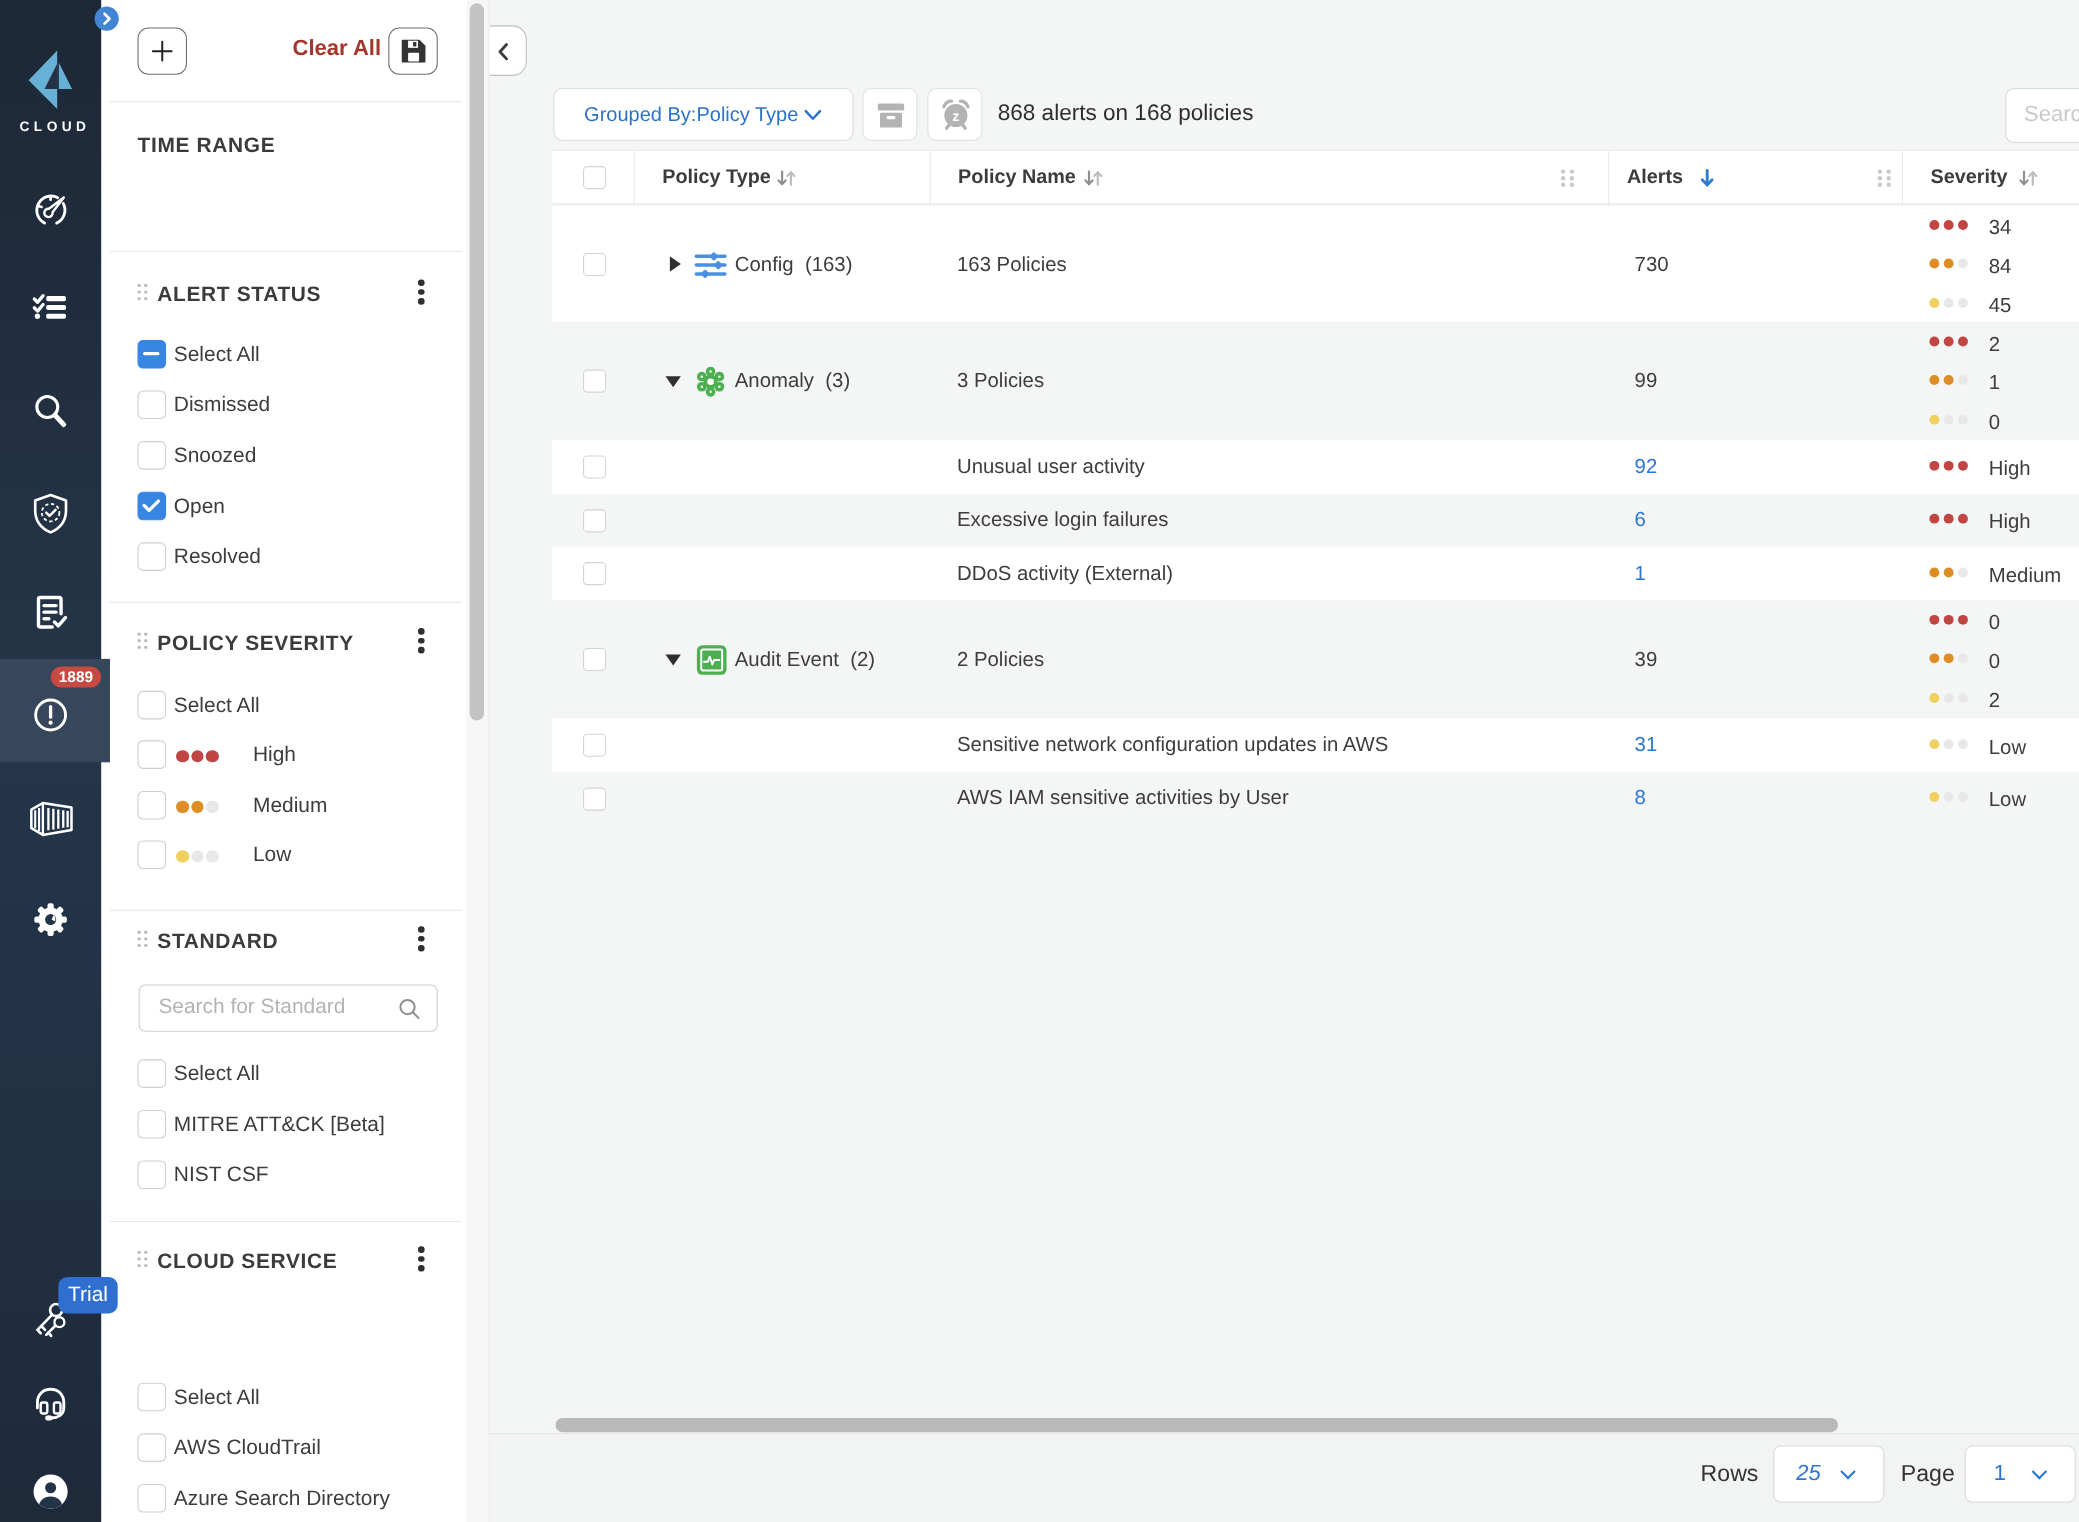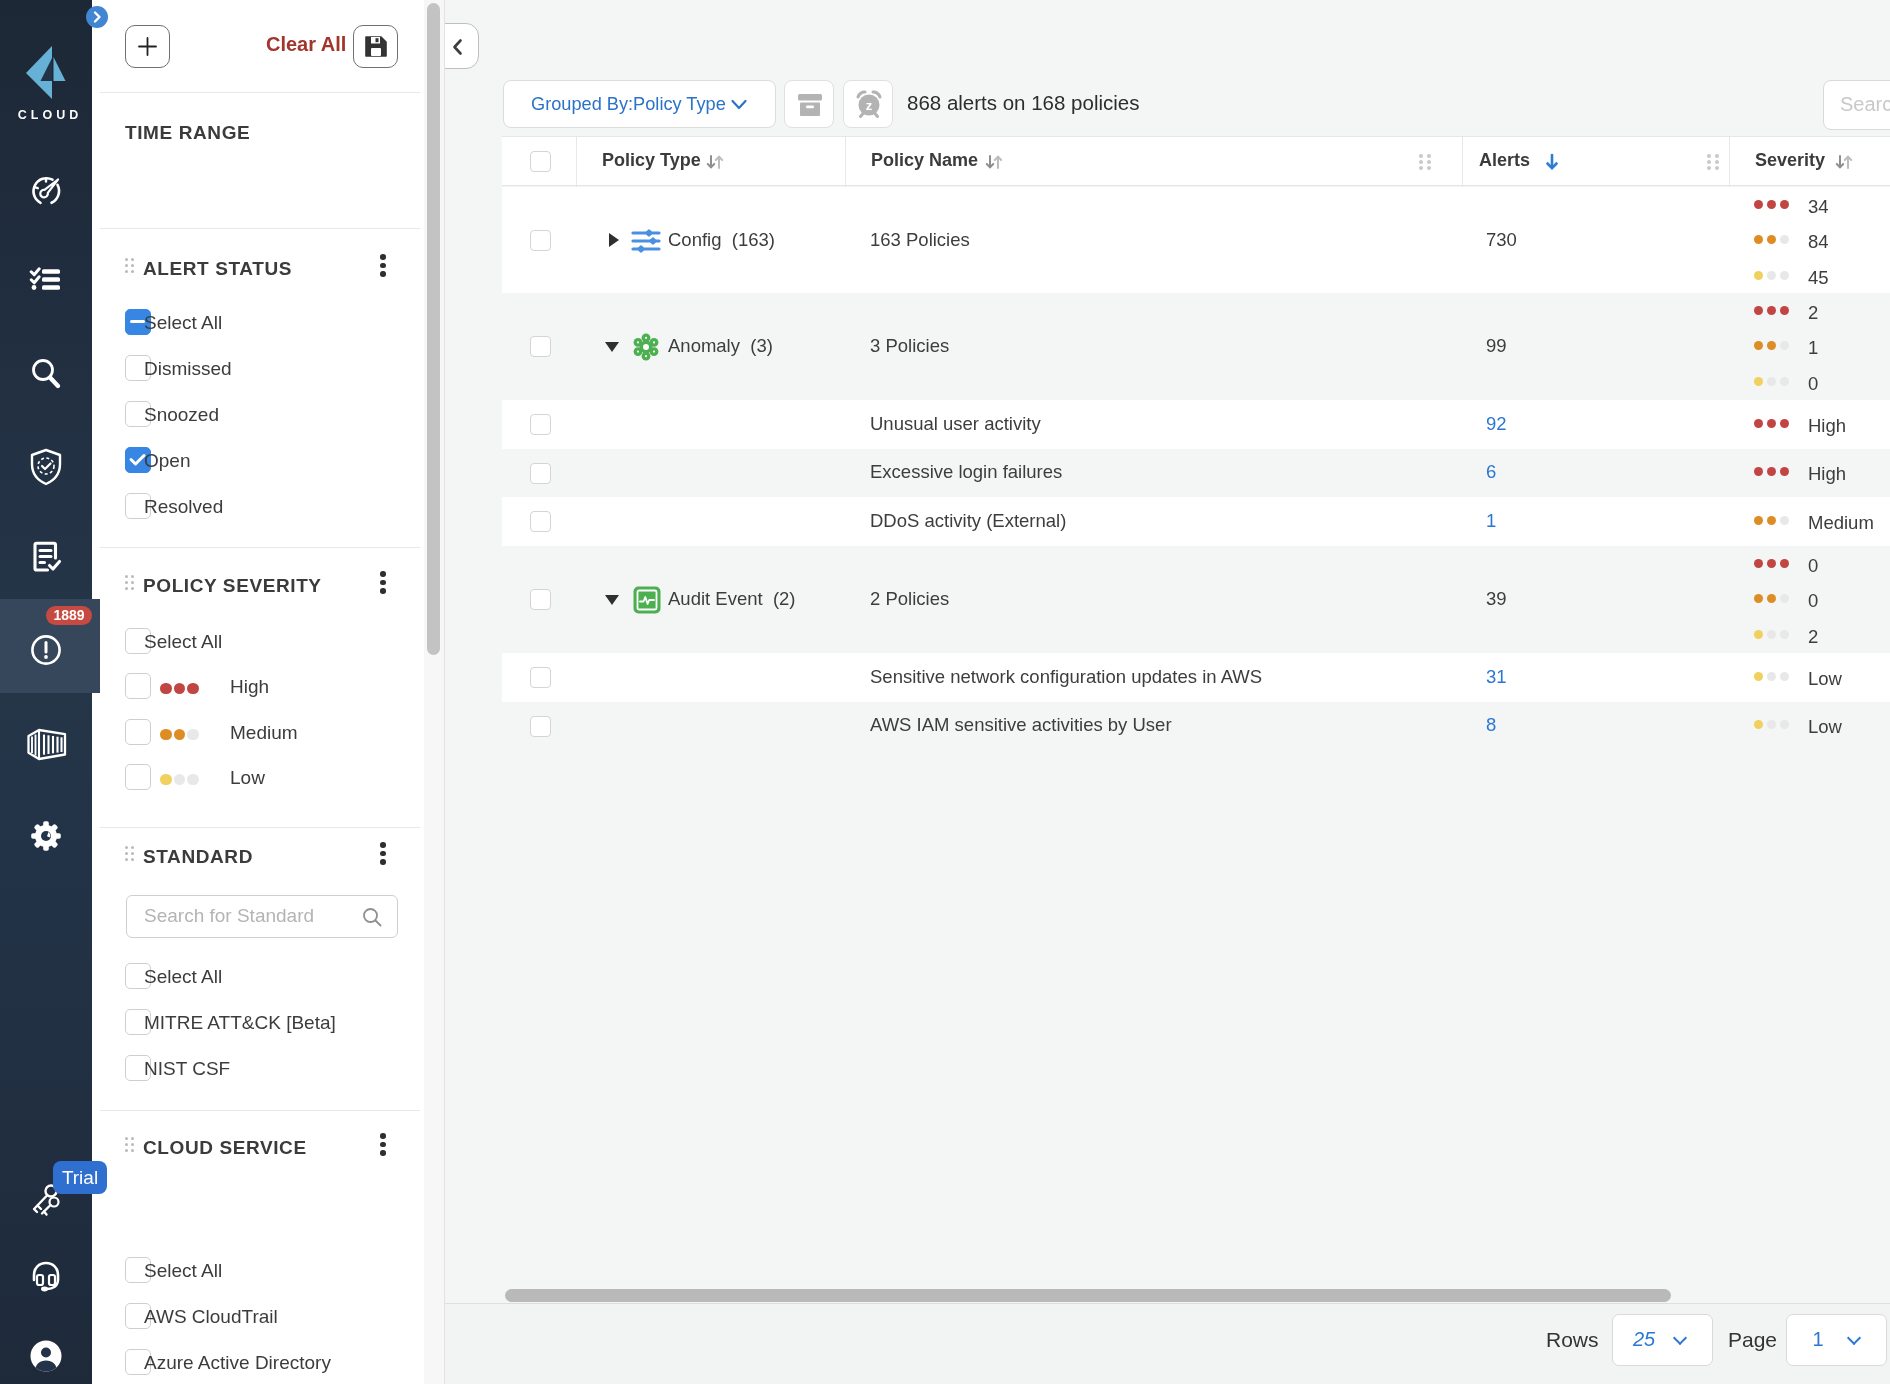--- a/index.html
+++ b/index.html
@@ -19,21 +19,21 @@
 #pscroll{position:absolute;left:327px;top:3px;width:13px;height:652px;border-radius:7px;background:#c3c3c3;}
 .pbtn{position:absolute;background:#fff;border:1.2px solid #707070;border-radius:10px;}
 #clearall{position:absolute;left:166px;top:33px;font-size:20px;color:#a2352c;font-weight:700;}
 .seclabel{position:absolute;font-size:19px;font-weight:700;color:#3b3b3b;letter-spacing:0.6px;}
 .kebab{position:absolute;left:280px;width:6px;}
 .kebab i{display:block;width:5.5px;height:5.5px;border-radius:50%;background:#2f2f2f;margin-bottom:3px;}
 .dragdots{position:absolute;left:24px;width:13px;height:17px;line-height:0;font-size:0;}
 .dragdots i{display:inline-block;width:3.4px;height:3.4px;border-radius:50%;background:#b9b9b9;margin:0 1.1px 2.4px 1.1px;}
 .fcb{position:absolute;left:25px;width:26px;height:26px;border:1.5px solid #cfcfcf;border-radius:5px;background:#fff;}
 .fcb.blue{background:#3786e3;border-color:#3786e3;}
-.flabel{position:absolute;left:44px;font-size:19px;color:#3c3c3c;}
+.flabel{position:absolute;left:58px;font-size:19px;color:#3c3c3c;}
 .searchbox{position:absolute;left:26px;width:272px;height:43px;border:1px solid #cfcfcf;border-radius:6px;background:#fff;}
 .searchbox span{position:absolute;left:17px;top:9px;font-size:19px;color:#b4b4b4;}
 .searchbox svg{position:absolute;right:14px;top:10px;}
 .fdot{display:inline-block;width:11.5px;height:11.5px;border-radius:50%;margin-right:2.2px;}
 .d-r{background:#c14543;}
 .d-o{background:#dd8d23;}
 .d-y{background:#f0d05f;}
 .d-g{background:#e8e8e8;}
 
 #main{position:absolute;left:445px;top:0;width:1445px;height:1384px;background:#f4f5f5;overflow:hidden;}
@@ -297,21 +297,21 @@
   <div class="kebab" style="top:1133px">
       <i></i>
       <i></i>
       <i></i>
     </div>
   <div class="fcb" style="top:1257px"></div>
   <div class="flabel" style="top:1260px">Select All</div>
   <div class="fcb" style="top:1303px"></div>
   <div class="flabel" style="top:1306px">AWS CloudTrail</div>
   <div class="fcb" style="top:1349px"></div>
-  <div class="flabel" style="top:1352px">Azure Active Directory</div>
+  <div class="flabel" style="top:1352px">Azure Search Directory</div>
   <div style="position:absolute;left:324px;top:0;width:20px;height:1384px;background:#f7f7f7;"></div>
     <div id="pscroll"></div>
 </div>
 
 <div id="main">
   <div id="backbtn">
     <svg style="position:absolute;right:8px;top:11px;" width="24" height="24" viewBox="0 0 24 24">
         <path d="M 14.5 5.5 L 8.5 12 L 14.5 18.5" fill="none" stroke="#3d3d3d" stroke-width="2.6" stroke-linecap="round" stroke-linejoin="round"></path>
       </svg>
   </div>

